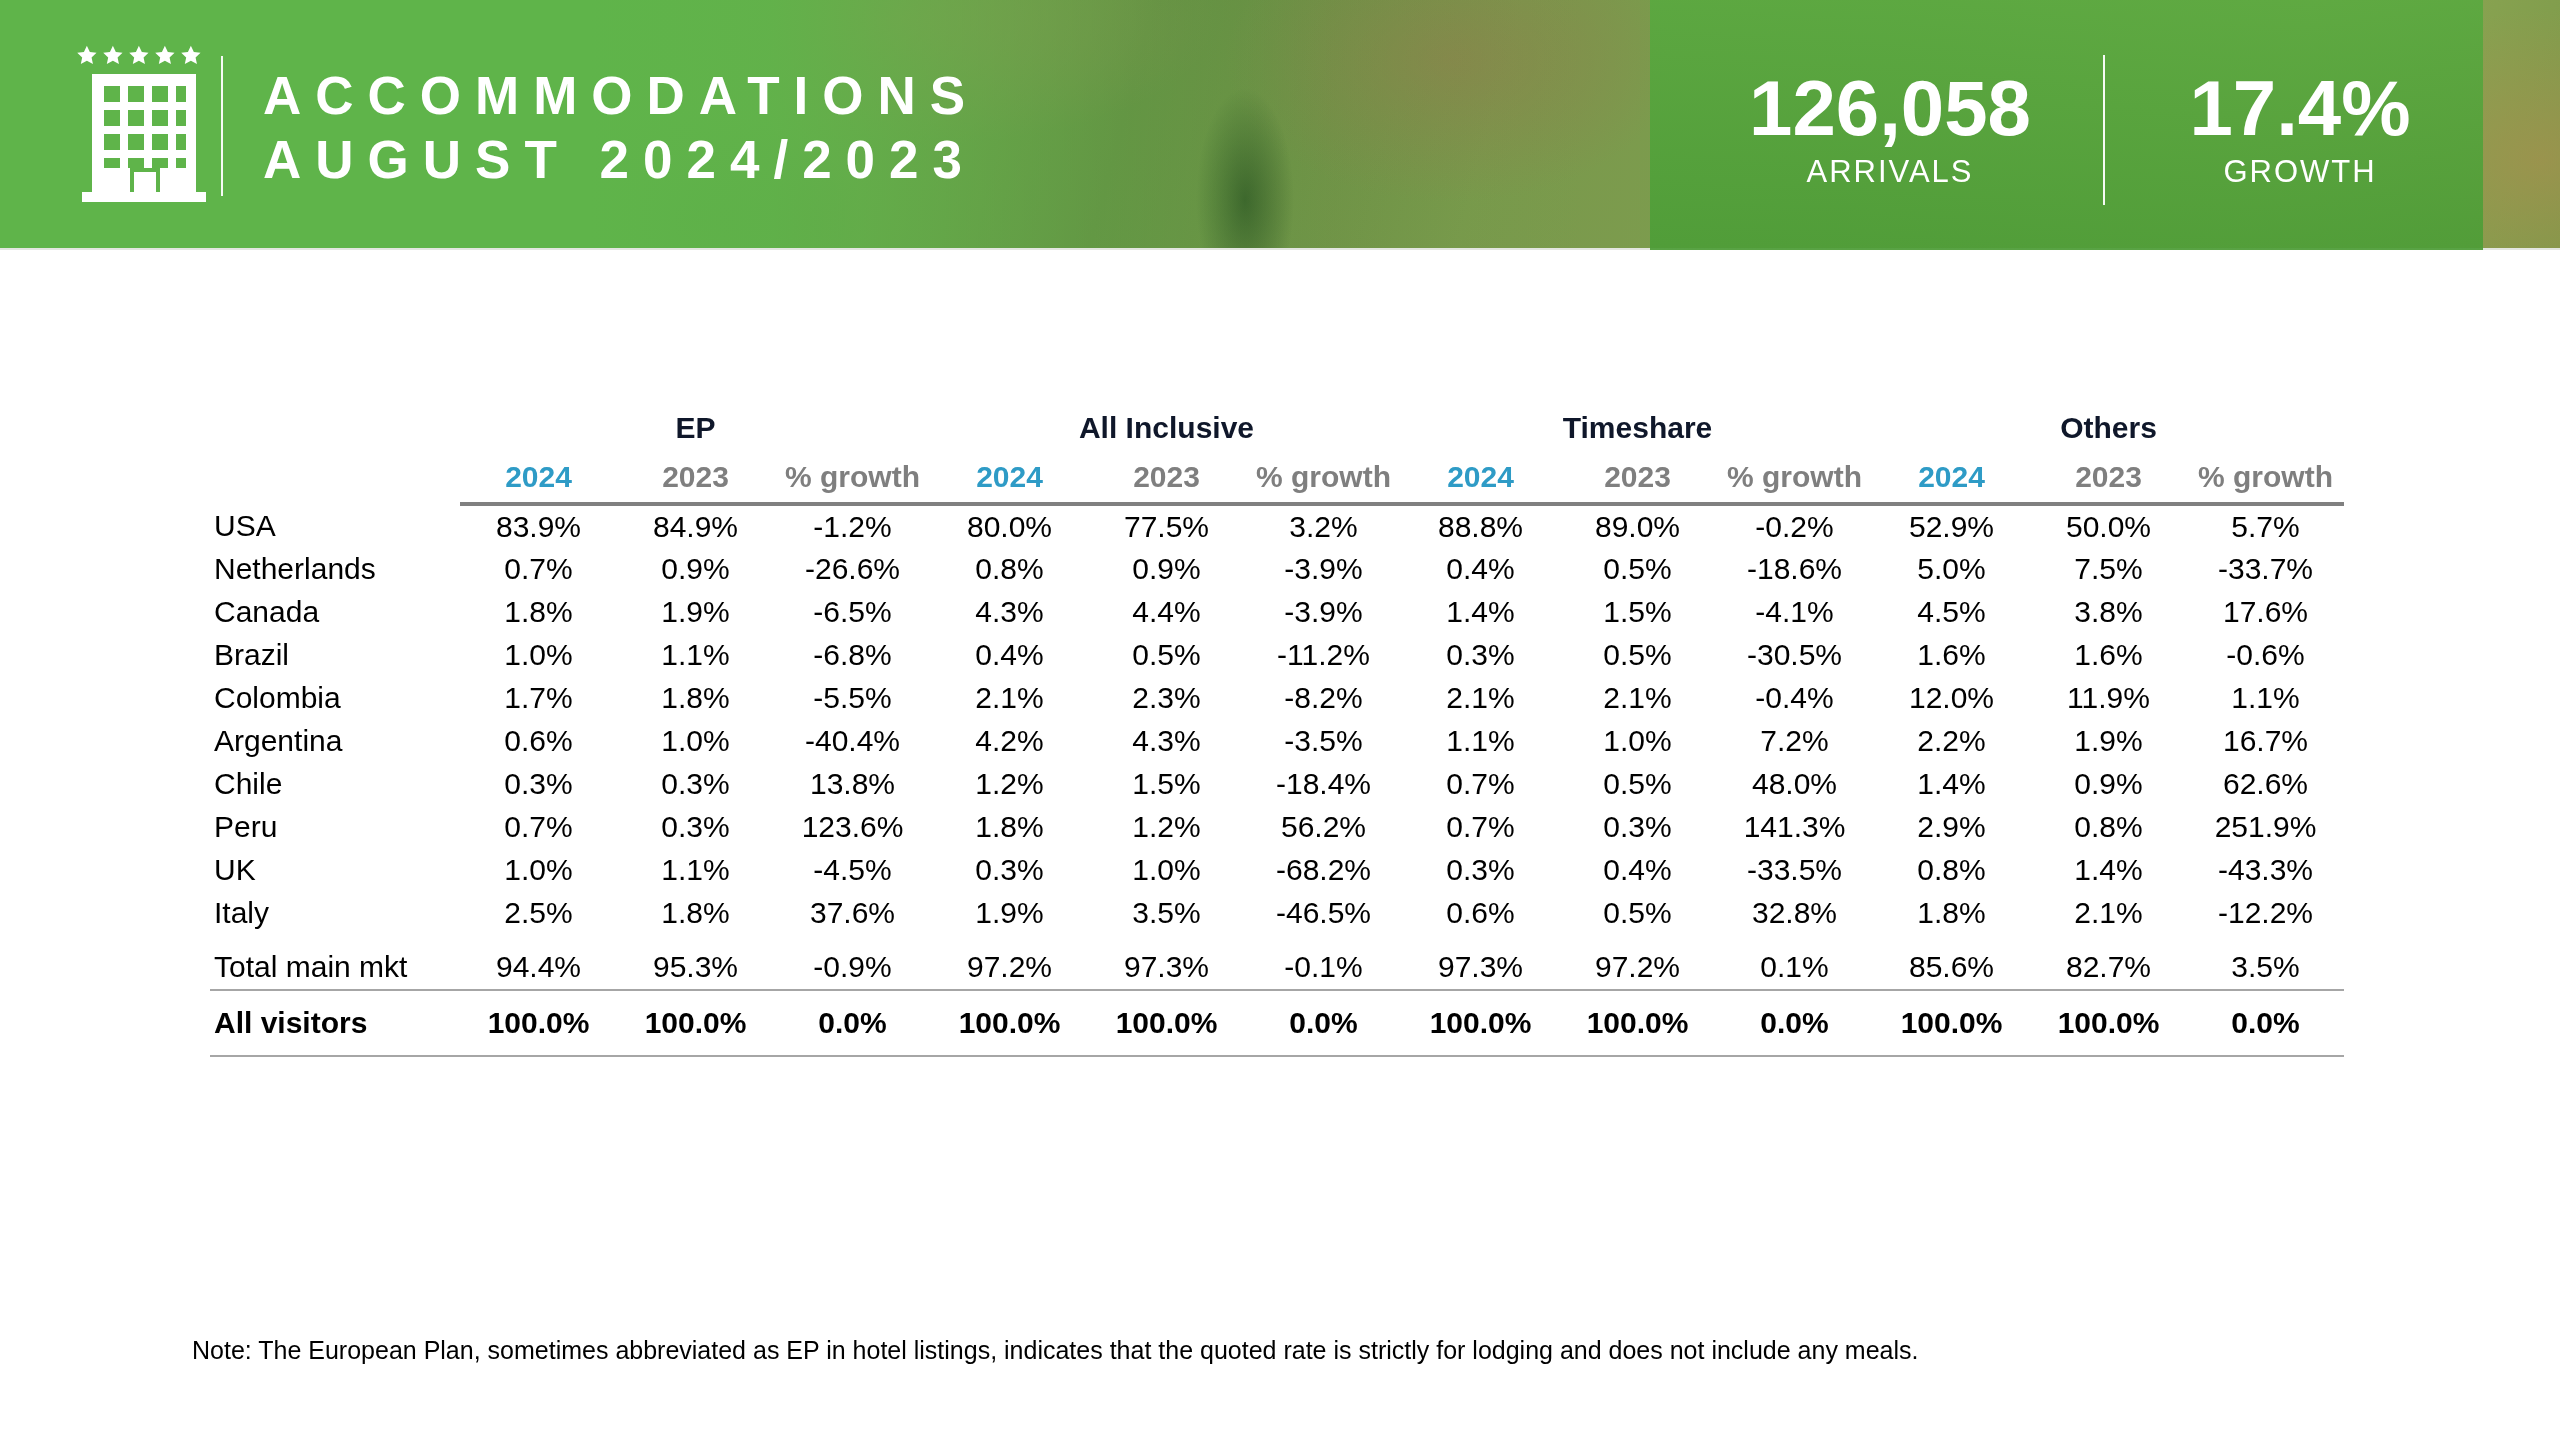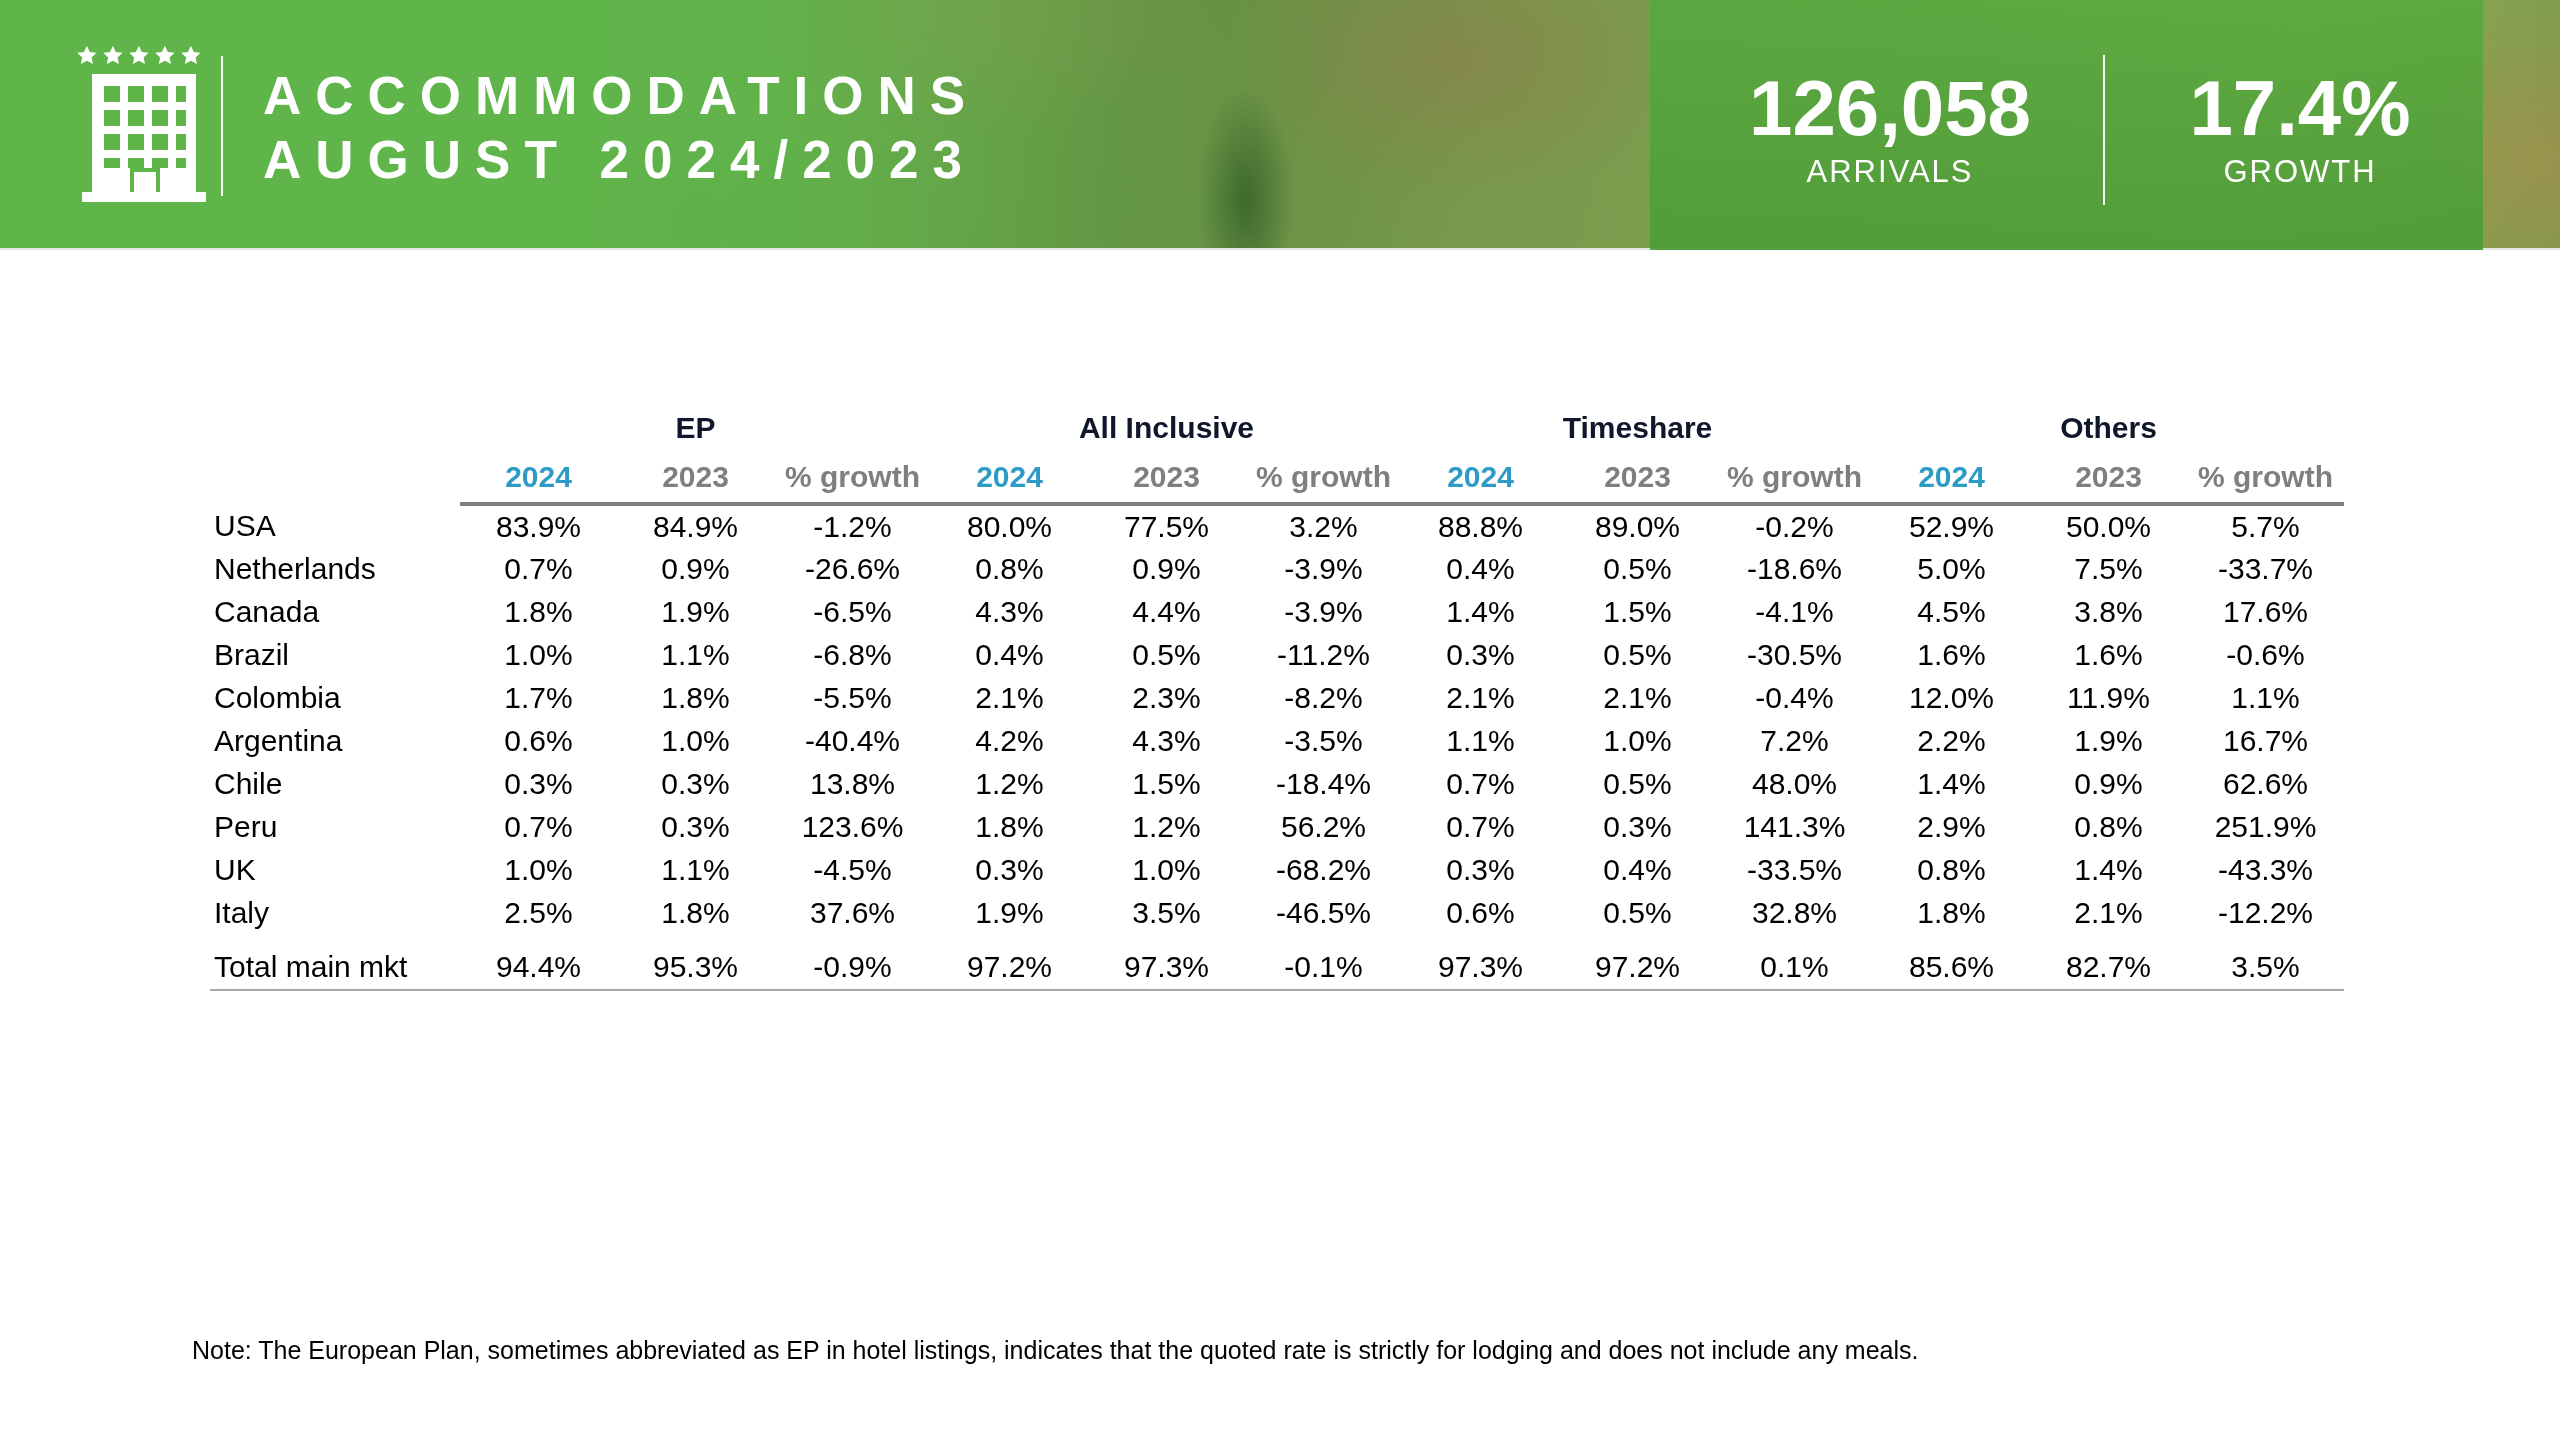--- a/index.html
+++ b/index.html
@@ -370,16 +370,31 @@
         <td>97.2%</td>
         <td>97.3%</td>
         <td>-0.1%</td>
         <td>97.3%</td>
         <td>97.2%</td>
         <td>0.1%</td>
         <td>85.6%</td>
         <td>82.7%</td>
         <td>3.5%</td>
       </tr>
+      <tr class="row-all">
+        <td class="label-cell">All visitors</td>
+        <td>100.0%</td>
+        <td>100.0%</td>
+        <td>0.0%</td>
+        <td>100.0%</td>
+        <td>100.0%</td>
+        <td>0.0%</td>
+        <td>100.0%</td>
+        <td>100.0%</td>
+        <td>0.0%</td>
+        <td>100.0%</td>
+        <td>100.0%</td>
+        <td>0.0%</td>
+      </tr>
     </tbody>
 </table>
 
 <div class="note">Note: The European Plan, sometimes abbreviated as EP in hotel listings, indicates that the quoted rate is strictly for lodging and does not include any meals.</div>
 
 </body></html>

